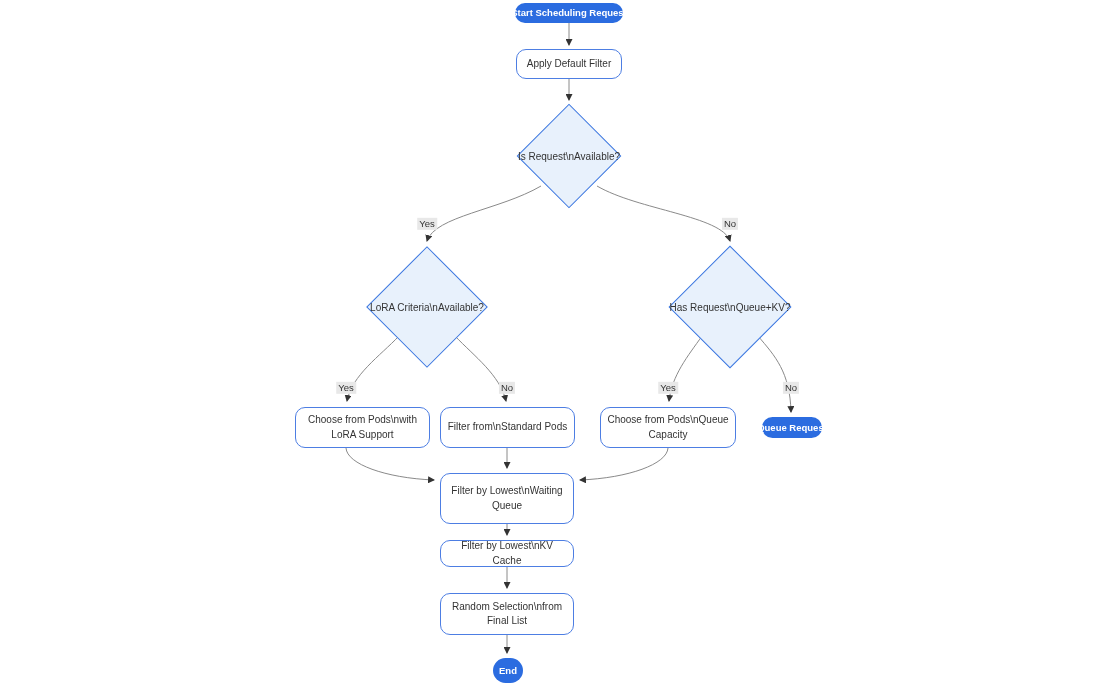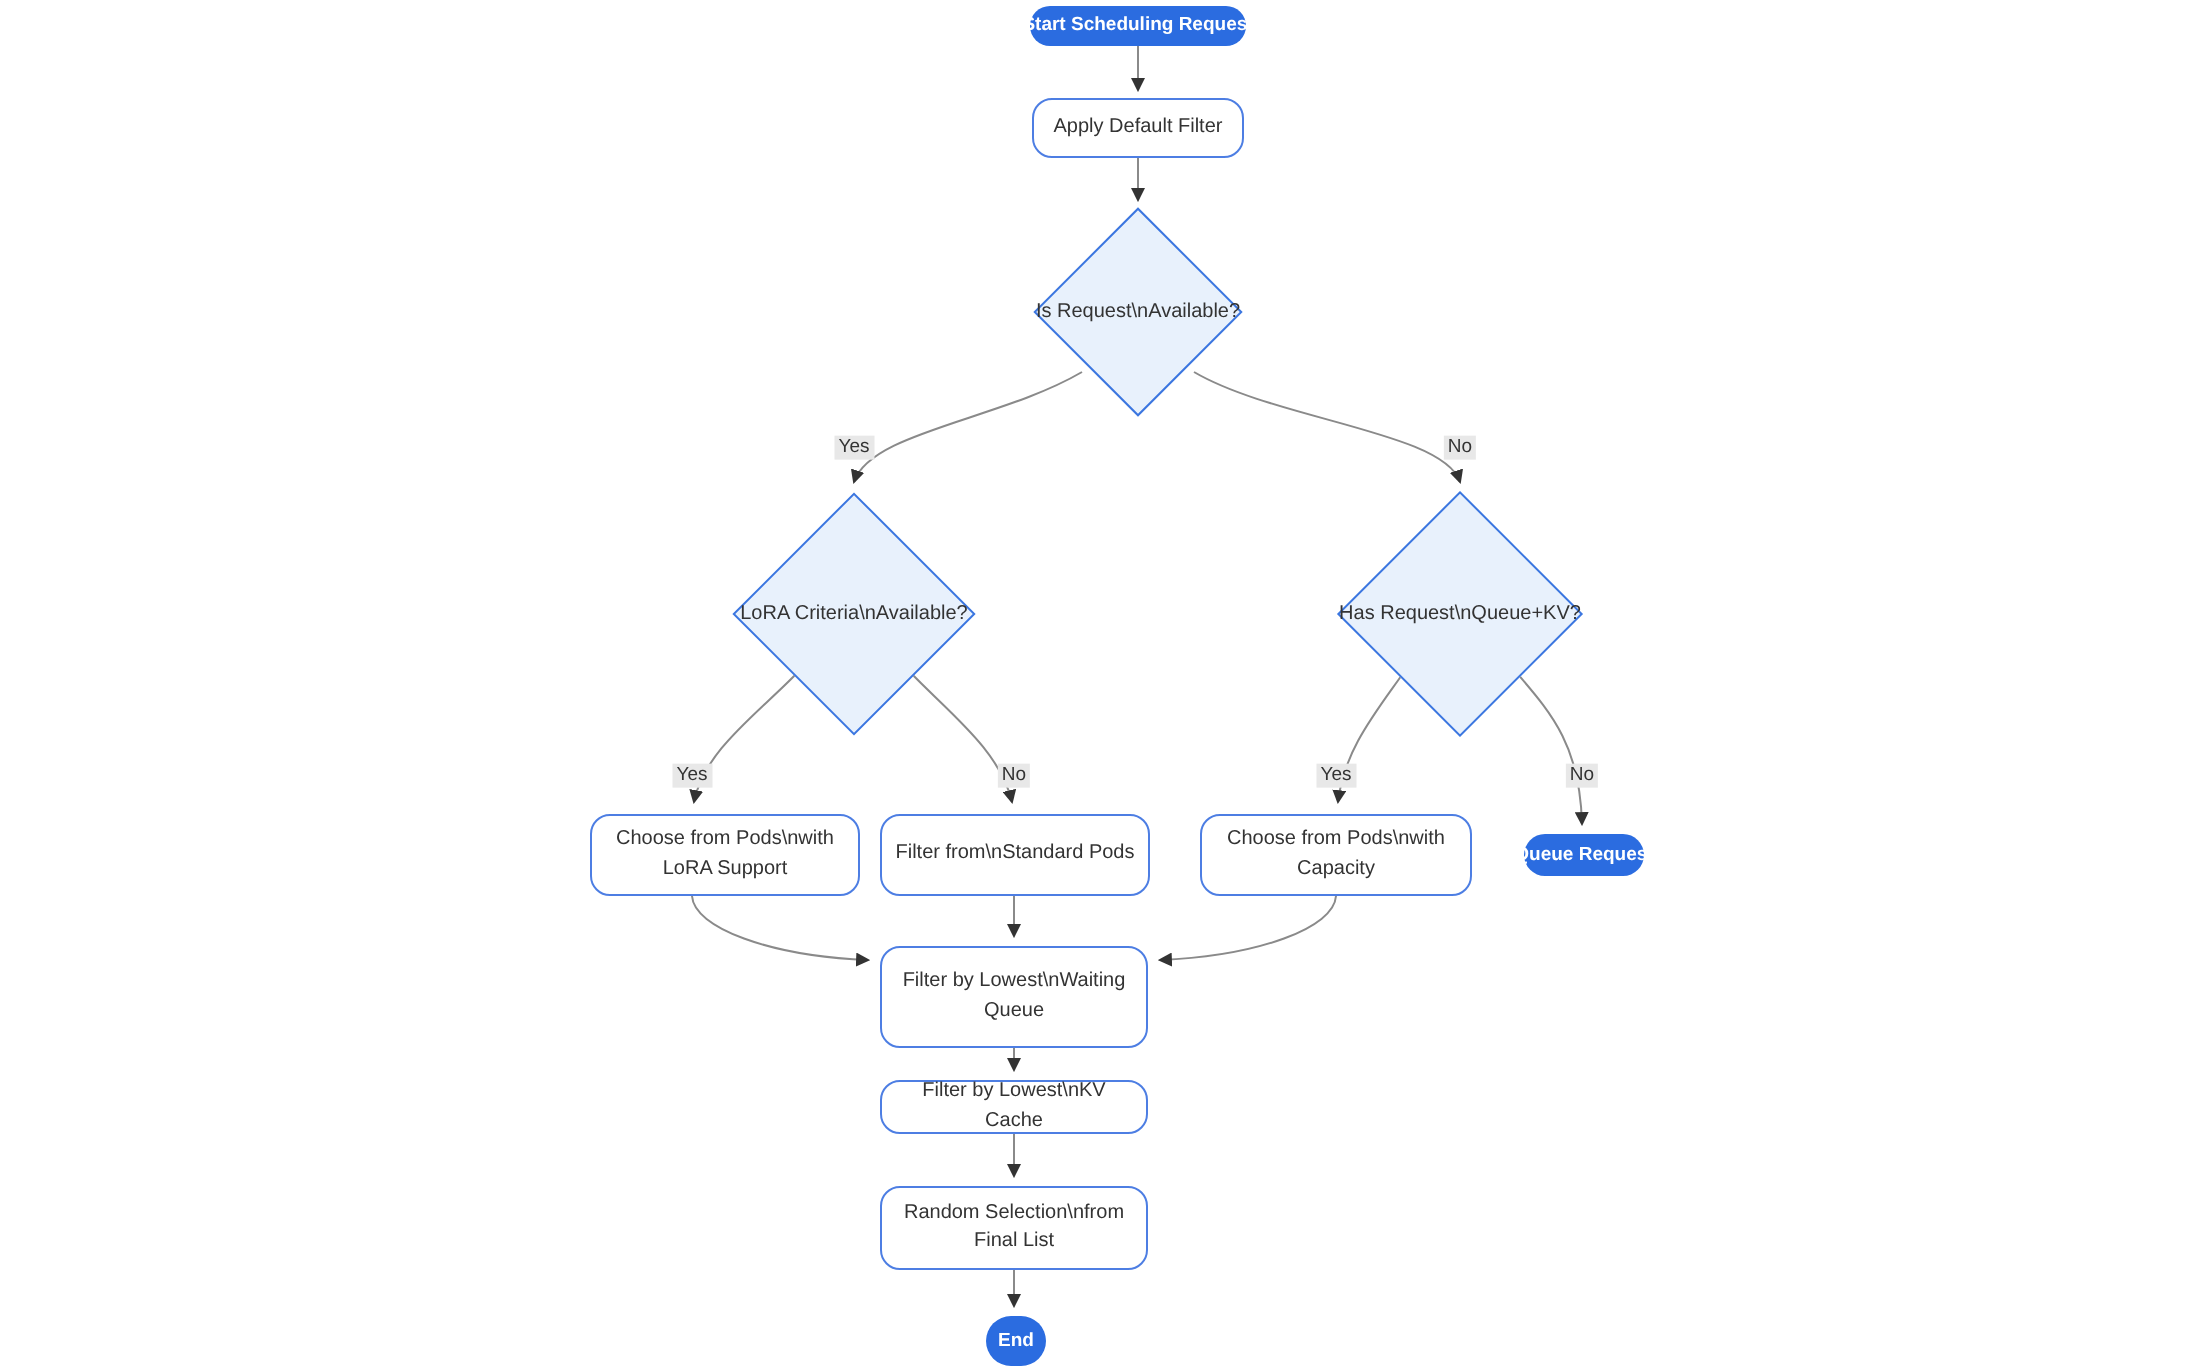--- a/index.html
+++ b/index.html
@@ -136,21 +136,21 @@
 
   <div class="diamond" style="left:668px; top:246px; width:124px; height:122px;">
     <div class="diamond-shape" style="width:87px; height:87px;"></div>
     <span class="diamond-label">Has Request\nQueue+KV?</span>
   </div>
 
   <div class="node rect" style="left:279px; top:407px; width:135px; height:41px;margin-left:16px;">Choose from Pods\nwith LoRA Support</div>
 
   <div class="node rect" style="left:440px; top:407px; width:135px; height:41px;">Filter from\nStandard Pods</div>
 
-  <div class="node rect" style="left:600px; top:407px; width:136px; height:41px;">Choose from Pods\nwith Capacity</div>
+  <div class="node rect" style="left:600px; top:407px; width:136px; height:41px;">Choose from Pods\nQueue Capacity</div>
 
   <div class="node stadium" style="left:762px; top:417px; width:60px; height:21px;">Queue Request</div>
 
   <div class="node rect" style="left:440px; top:473px; width:134px; height:51px;">Filter by Lowest\nWaiting Queue</div>
 
   <div class="node rect" style="left:440px; top:593px; width:134px; height:42px;">Random Selection\nfrom Final List</div>
 
   <div class="node rect" style="left:440px; top:540px; width:134px; height:27px;">Filter by Lowest\nKV Cache</div>
 
   <div class="node stadium" style="left:493px; top:658px; width:30px; height:25px; border-radius:13px;">End</div>

